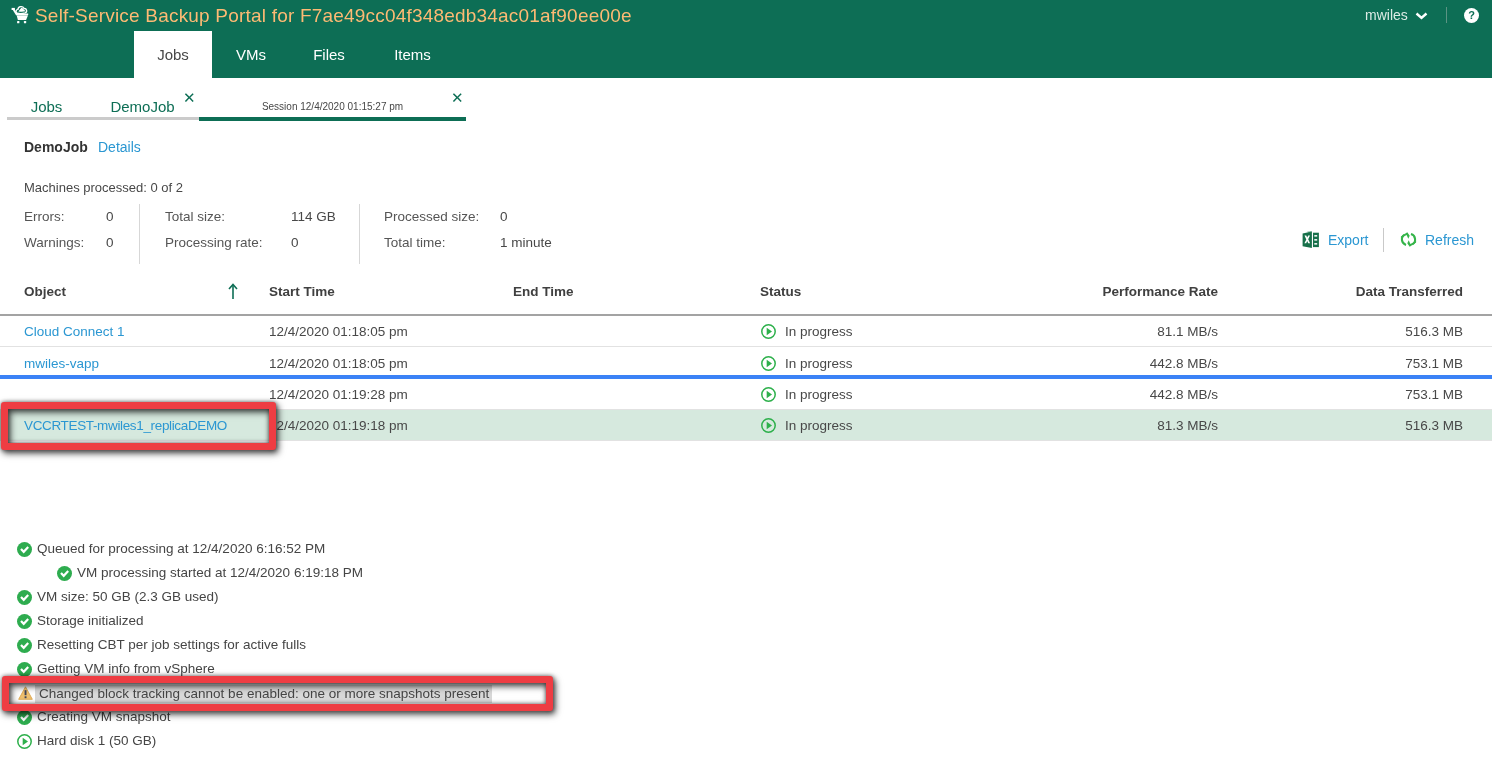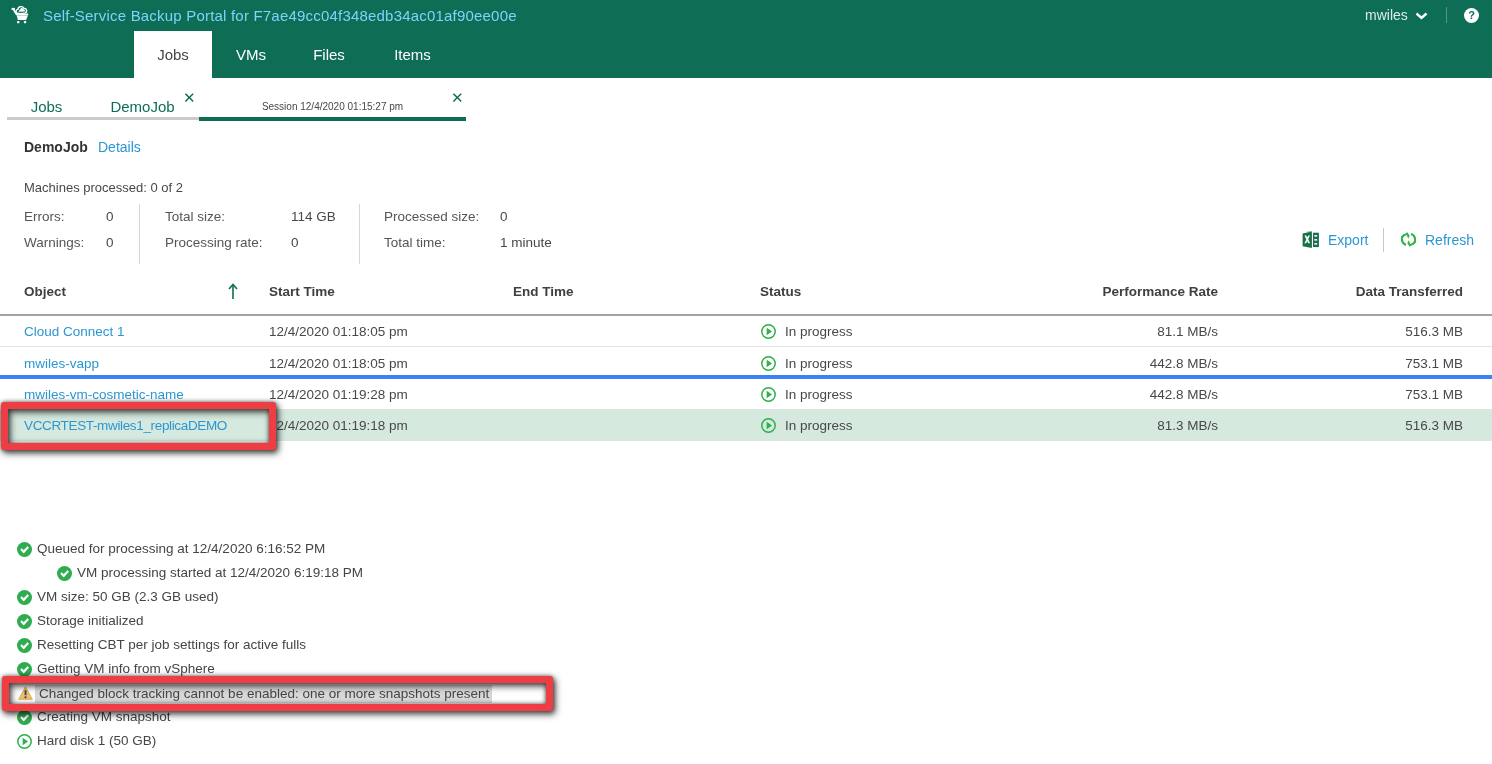--- a/index.html
+++ b/index.html
@@ -3,21 +3,21 @@
 <meta charset="utf-8">
 <style>
 * { margin:0; padding:0; box-sizing:border-box; }
 html,body { width:1492px; height:764px; overflow:hidden; }
 body { font-family:"Liberation Sans", sans-serif; background:#fff; position:relative; }
 .abs { position:absolute; white-space:nowrap; }
 .green { color:#0d6e55; }
 .link { color:#2b97d2 !important; }
 .topbar { position:absolute; top:0; left:0; width:1492px; height:31px; background:#0d6e55; }
 .navbar { position:absolute; top:31px; left:0; width:1492px; height:47px; background:#0d6e55; }
-.title { position:absolute; left:35px; top:0; height:31px; line-height:31px; font-size:15px; letter-spacing:0.2px; color:#7dd3fc;margin-left:8px; }
+.title { position:absolute; left:35px; top:0; height:31px; line-height:31px; font-size:19px; letter-spacing:0.2px; color:#fdba74; }
 .navitem { position:absolute; top:0; height:47px; line-height:47px; text-align:center; font-size:15px; color:#fff; }
 .navactive { background:#fff; color:#474747; height:48px; }
 .subtab { position:absolute; top:78px; height:39px; line-height:57px; text-align:center; font-size:15px; }
 .tabx { position:absolute; font-size:15px; color:#0d6e55; }
 .statlbl { color:#555; }
 .row { position:absolute; width:1492px; height:31px; }
 .cell { position:absolute; white-space:nowrap; top:0; height:31px; line-height:31px; font-size:13.5px; color:#484848; }
 .hdrcell { position:absolute; top:0; height:31px; line-height:31px; font-size:13.5px; font-weight:bold; color:#404040; }
 .rt { text-align:right; }
 .logline { position:absolute; left:0; width:1492px; height:24px; }
@@ -137,21 +137,20 @@
   <svg class="abs playicon" style="left:761px; top:8px;" width="15" height="15" viewBox="0 0 15 15">
     <circle cx="7.5" cy="7.5" r="6.7" fill="none" stroke="#2db04b" stroke-width="1.5"></circle>
     <path d="M5.7 3.8 L11 7.5 L5.7 11.2 Z" fill="#2db04b"></path>
   </svg>
   <div class="cell" style="left:785px;">In progress</div>
   <div class="cell rt" style="left:1018px; width:200px;">442.8 MB/s</div>
   <div class="cell rt" style="left:1263px; width:200px;">753.1 MB</div>
 </div>
 
 <div class="row" style="top:379px; border-bottom:1px solid #e2e2e2;">
-  <div class="cell link" style="left:24px;">mwiles-vm-cosmetic-name</div>
   <div class="cell" style="left:269px;">12/4/2020 01:19:28 pm</div>
   <svg class="abs playicon" style="left:761px; top:8px;" width="15" height="15" viewBox="0 0 15 15">
     <circle cx="7.5" cy="7.5" r="6.7" fill="none" stroke="#2db04b" stroke-width="1.5"></circle>
     <path d="M5.7 3.8 L11 7.5 L5.7 11.2 Z" fill="#2db04b"></path>
   </svg>
   <div class="cell" style="left:785px;">In progress</div>
   <div class="cell rt" style="left:1018px; width:200px;">442.8 MB/s</div>
   <div class="cell rt" style="left:1263px; width:200px;">753.1 MB</div>
 </div>
 

